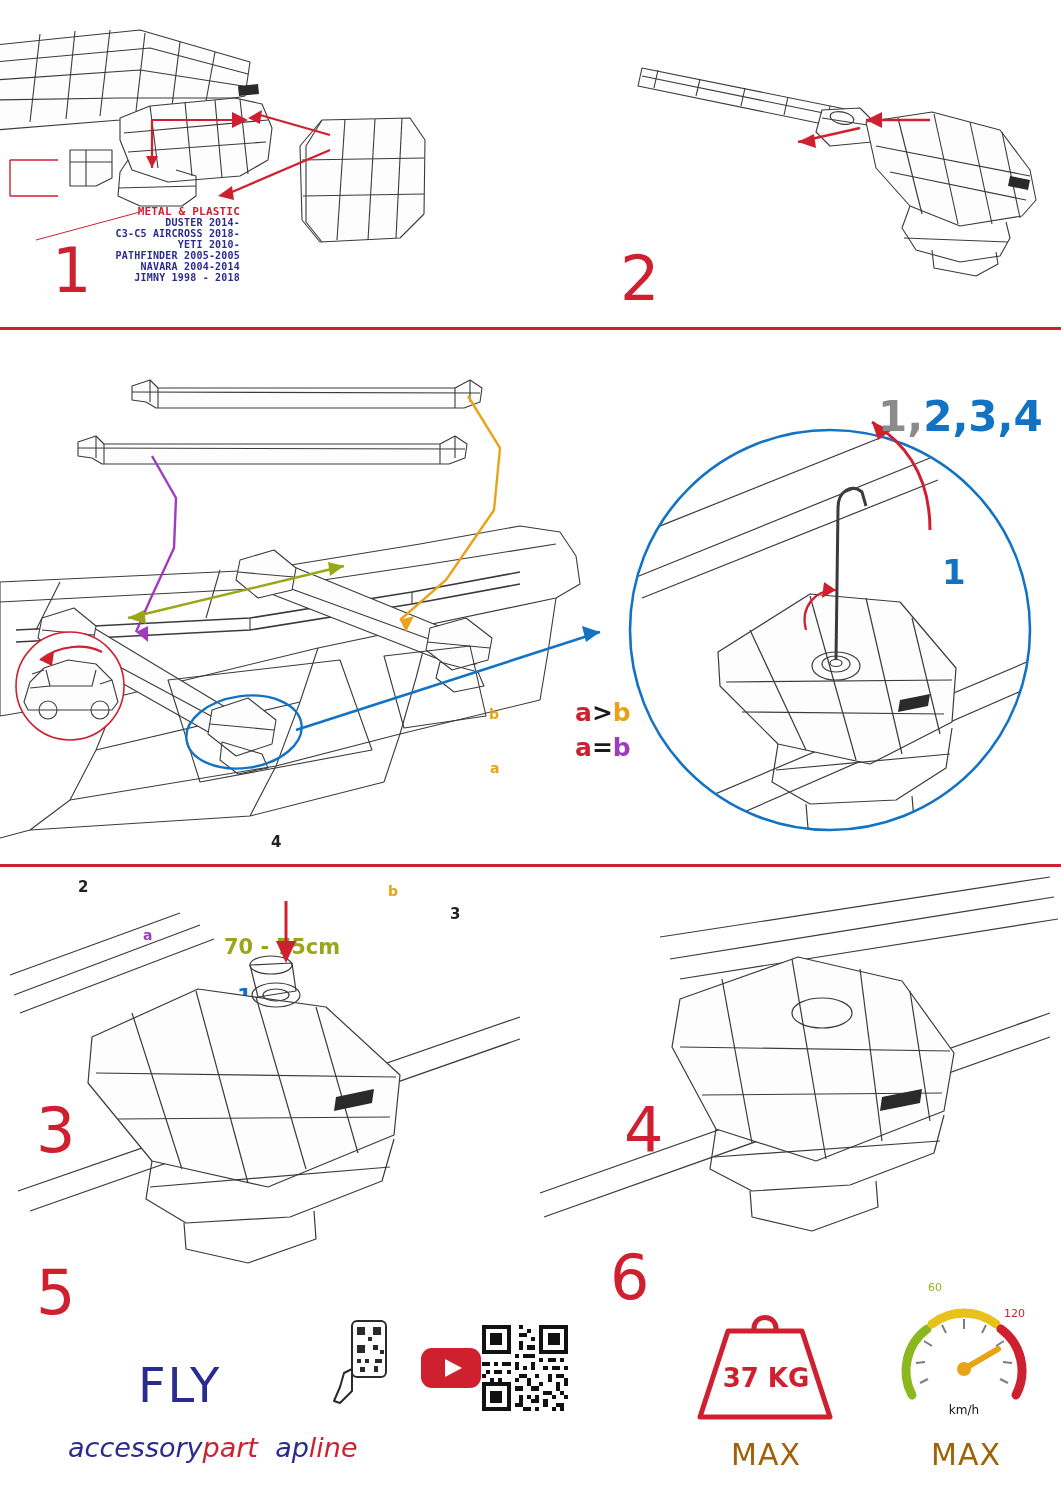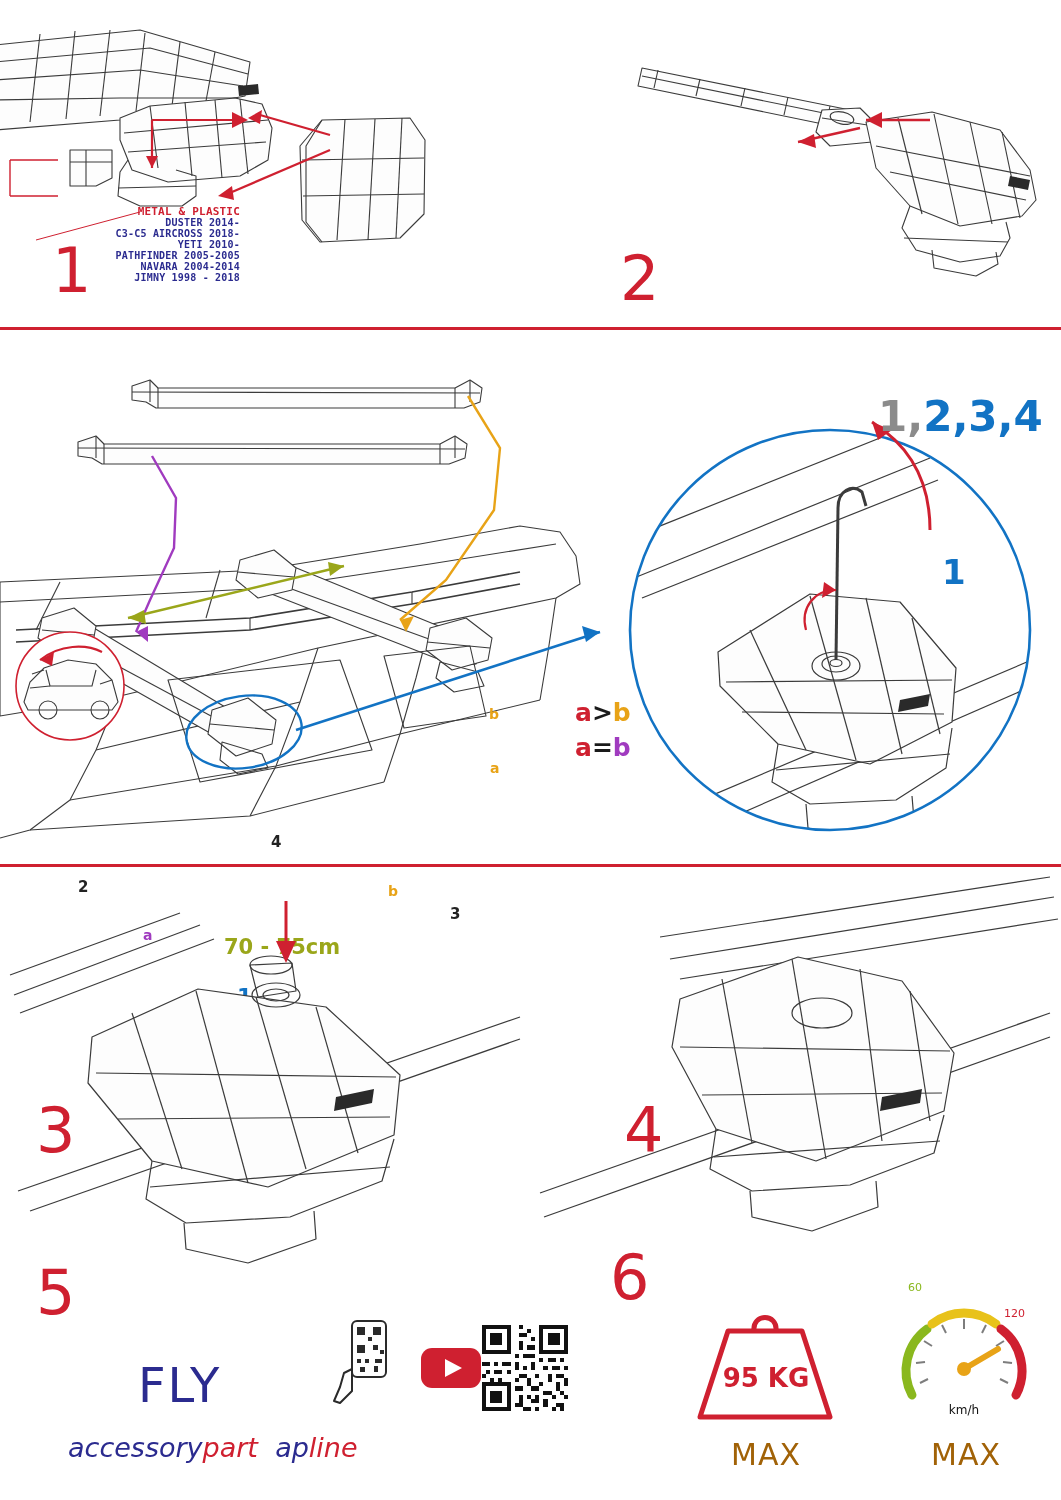--- a/index.html
+++ b/index.html
@@ -80,21 +80,21 @@
     font-family:"DejaVu Sans", sans-serif;
   }
   .kgtext{
     position:absolute;color:#cf2030;font-size:26px;font-weight:bold;
     font-family:"DejaVu Sans", sans-serif;
   }
   .kmh{
     position:absolute;color:#111;font-size:12px;font-family:"DejaVu Sans", sans-serif;
   }
   .gauge-tick{position:absolute;font-size:11px;font-family:"DejaVu Sans", sans-serif;}
-  .gauge-tick.g60{color:#8ab81e;}
+  .gauge-tick.g60{color:#8ab81e;margin-left:20px;}
   .gauge-tick.g120{color:#cf2030;}
 </style>
 </head>
 <body>
 
 <div class="sheet">
 
   <div class="hr" style="top:327px;"></div>
   <div class="hr" style="top:864px;"></div>
 
@@ -562,21 +562,21 @@
         <path d="M352 230 L392 222 L390 236 L350 244 Z" fill="#2a2a2a" stroke="none"></path>
       </g>
     </svg>
 
     <div class="stepnum" style="left:80px;top:380px;">6</div>
 
     <svg style="position:absolute;left:160px;top:438px;" width="150" height="120" viewBox="0 0 150 120">
       <path d="M38 26 L112 26 L140 112 L10 112 Z" fill="none" stroke="#cf2030" stroke-width="5" stroke-linejoin="round"></path>
       <path d="M64 26 C62 8, 88 8, 86 26" fill="none" stroke="#cf2030" stroke-width="5"></path>
     </svg>
-    <div class="kgtext" style="left:188px;top:496px;width:96px;text-align:center;">95 KG</div>
+    <div class="kgtext" style="left:188px;top:496px;width:96px;text-align:center;">37 KG</div>
     <div class="maxlabel" style="left:168px;top:570px;width:136px;text-align:center;">MAX</div>
 
     <svg style="position:absolute;left:364px;top:424px;" width="140" height="130" viewBox="0 0 140 130">
       <path d="M18 104 A52 52 0 0 1 33 38" fill="none" stroke="#8ab81e" stroke-width="9" stroke-linecap="round"></path>
       <path d="M38 33 A52 52 0 0 1 102 33" fill="none" stroke="#e8c21a" stroke-width="9" stroke-linecap="round"></path>
       <path d="M107 38 A52 52 0 0 1 122 104" fill="none" stroke="#cf2030" stroke-width="9" stroke-linecap="round"></path>
       <g stroke="#7d7d7d" stroke-width="2">
         <path d="M26 92 L34 88"></path>
           <path d="M22 72 L31 71"></path>
           <path d="M30 50 L38 55"></path>

